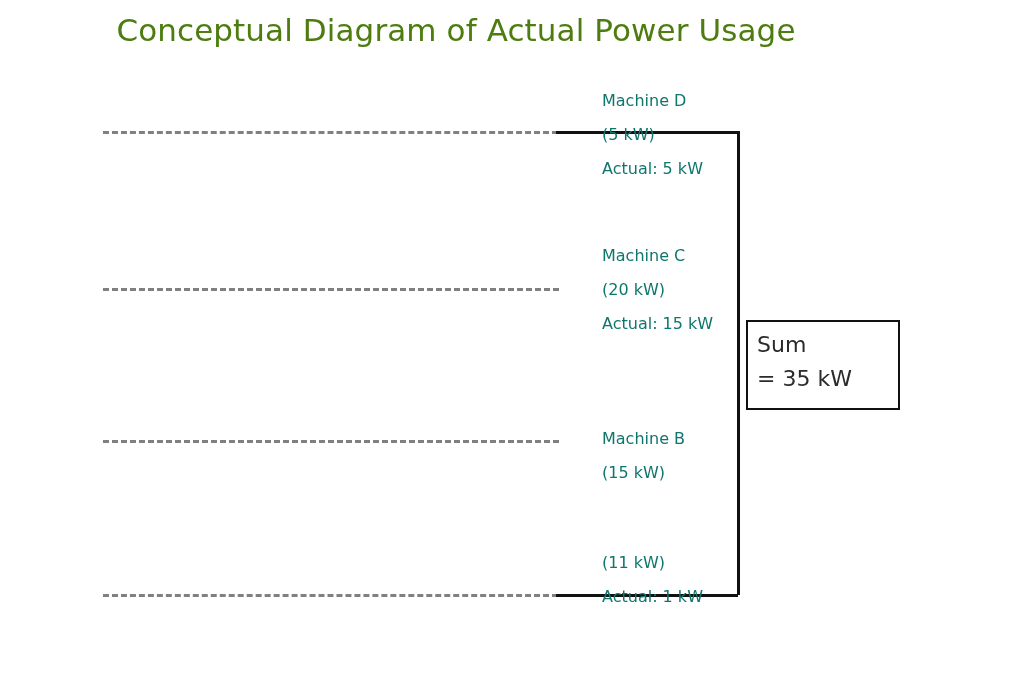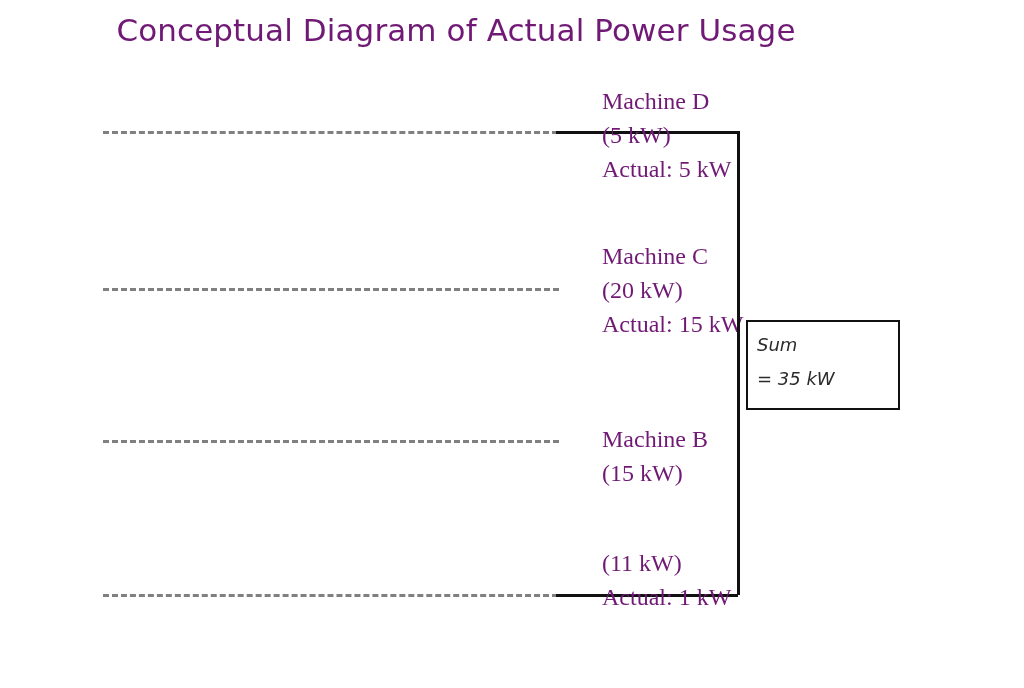--- a/index.html
+++ b/index.html
@@ -19,21 +19,21 @@
   }
 
   
   .title {
     position: absolute;
     left: 0;
     top: 12px;
     width: 912px;
     text-align: center;
     font-size: 31px;
-    color: #701a75;
+    color: #4d7c0f;
     letter-spacing: 0.1px;
     white-space: nowrap;
   }
 
   
   .dashed-line {
     position: absolute;
     height: 0;
     border-top: 3px solid #808080;
     border-top-style: dashed;
@@ -47,44 +47,42 @@
   
   .bus {
     position: absolute;
     width: 0;
     border-left: 3px solid #111111;
   }
 
   
   .machine-label {
     position: absolute;
-    color: #701a75;
-    font-size: 24px;
+    color: #0f766e;
+    font-size: 16px;
     line-height: 34px;
     white-space: nowrap;
-    font-family: Liberation Serif, serif;
   }
   .machine-label div {
     white-space: nowrap;
   }
 
   
   .sum-box {
     position: absolute;
     border: 2px solid #111111;
     background: #ffffff;
     box-sizing: border-box;
   }
   .sum-text {
     position: absolute;
     color: #2b2b2b;
-    font-size: 18px;
+    font-size: 22px;
     line-height: 34px;
     white-space: nowrap;
-    font-style: italic;
   }
   .sum-text div { white-space: nowrap; }
 </style>
 </head>
 <body>
 
 <div id="canvas">
 
   <div class="title">Conceptual Diagram of Actual Power Usage</div>
 

